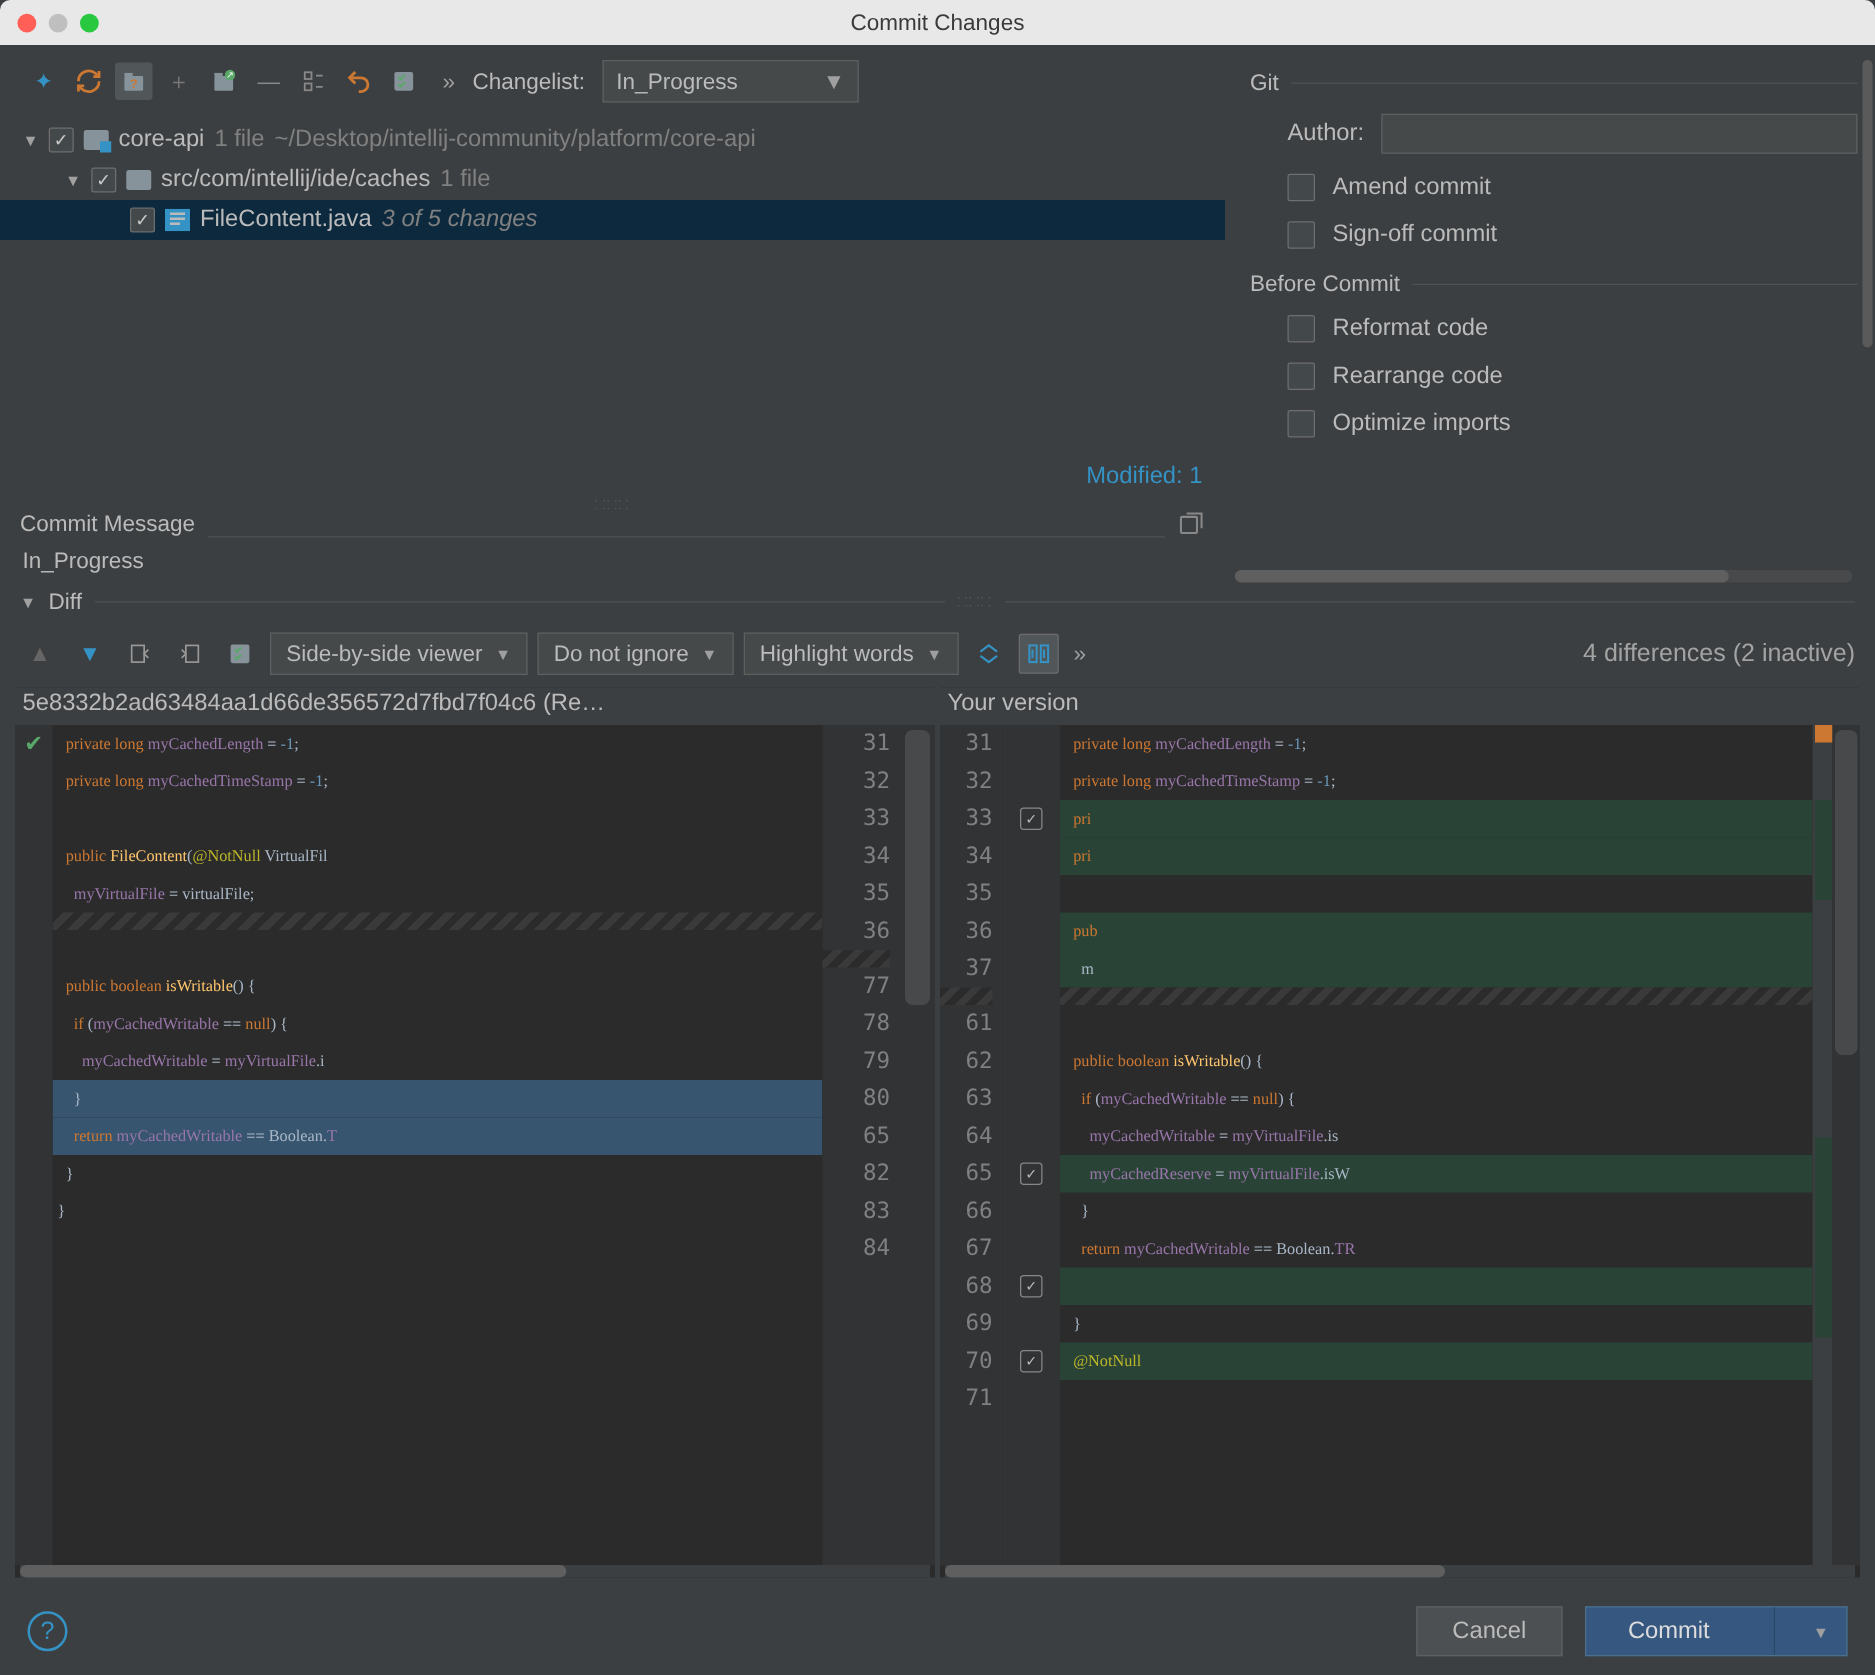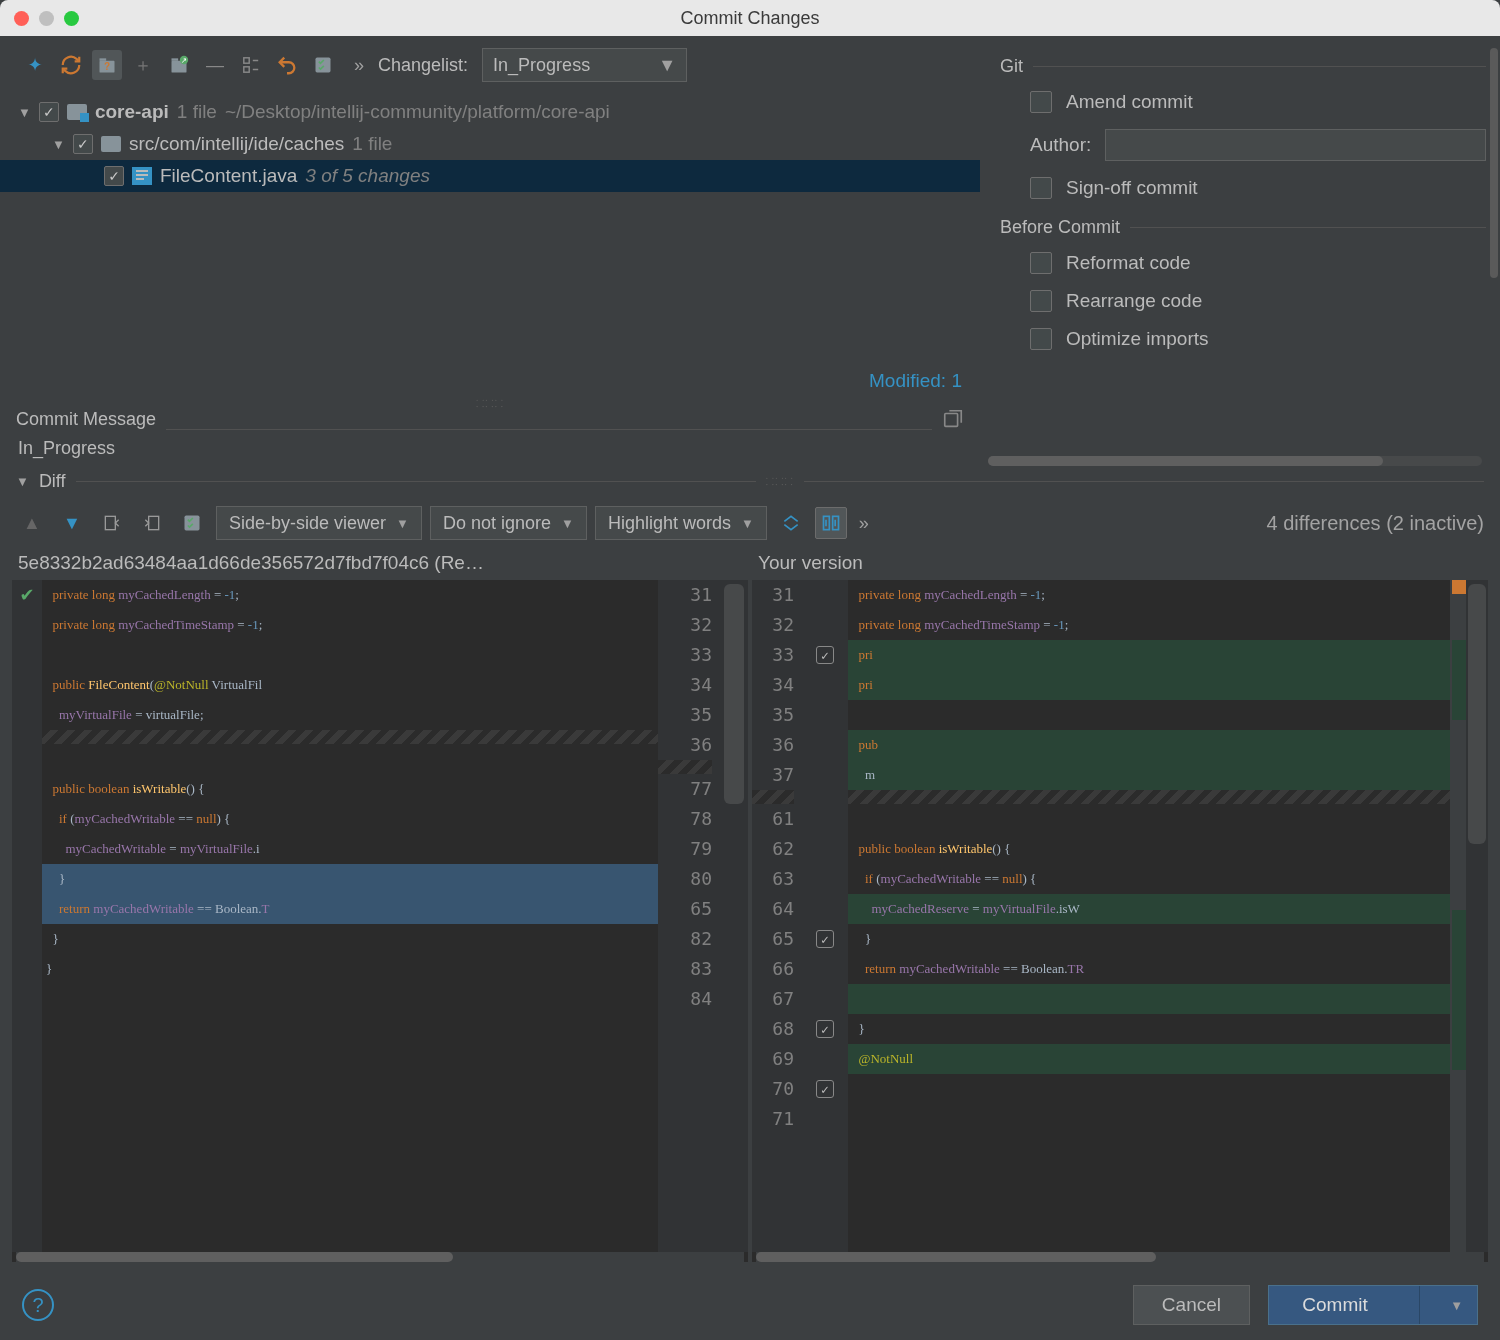--- a/index.html
+++ b/index.html
@@ -157,21 +157,21 @@
           <span style="width:40px"></span>
           <span class="arrow">▼</span>
         </div>
       </div>
 
       <div class="tree">
         <div class="trow">
           <span class="disc">▼</span>
           <span class="cb">✓</span>
           <span class="foldericon blue"></span>
-          <span class="name" style="font-weight:700">core-api</span>
+          <span class="name" style="font-weight:400">core-api</span>
           <span class="count">1 file</span>
           <span class="path">~/Desktop/intellij-community/platform/core-api</span>
         </div>
         <div class="trow" style="padding-left:34px">
           <span class="disc">▼</span>
           <span class="cb">✓</span>
           <span class="foldericon"></span>
           <span class="name">src/com/intellij/ide/caches</span>
           <span class="count">1 file</span>
         </div>
@@ -206,27 +206,27 @@
       </div>
     </div>
 
     <div class="rightcol">
       <div class="rscrollthumb"></div>
       <div class="rgroup">
           <span>Git</span>
           <span class="line"></span>
         </div>
       <div class="rrow">
+        <span class="rlabel">Author:</span>
+        <div class="rinput"></div>
+      </div>
+      <div class="rrow">
           <span class="rcb"></span>
           <span class="rlabel">Amend commit</span>
         </div>
-      <div class="rrow">
-        <span class="rlabel">Author:</span>
-        <div class="rinput"></div>
-      </div>
       <div class="rrow">
           <span class="rcb"></span>
           <span class="rlabel">Sign-off commit</span>
         </div>
       <div class="rgroup" style="margin-top:18px">
           <span>Before Commit</span>
           <span class="line"></span>
         </div>
       <div class="rrow">
           <span class="rcb"></span>
@@ -411,20 +411,21 @@
 <div class="codeline">  <span class="kw">private</span> <span class="kw">long</span> <span class="fld">myCachedTimeStamp</span> = <span class="num">-1</span>;</div>
 <div class="codeline added">  <span class="kw">pri</span></div>
 <div class="codeline added">  <span class="kw">pri</span></div>
 <div class="codeline"> </div>
 <div class="codeline added">  <span class="kw">pub</span></div>
 <div class="codeline added">    m</div>
 <div class="zig"></div>
 <div class="codeline"> </div>
 <div class="codeline">  <span class="kw">public</span> <span class="kw">boolean</span> <span class="mth">isWritable</span>() {</div>
 <div class="codeline">    <span class="kw">if</span> (<span class="fld">myCachedWritable</span> == <span class="kw">null</span>) {</div>
+<div class="codeline">      <span class="fld">myCachedWritable</span> = <span class="fld">myVirtualFile</span>.is</div>
 <div class="codeline added">      <span class="fld">myCachedReserve</span> = <span class="fld">myVirtualFile</span>.isW</div>
 <div class="codeline">    }</div>
 <div class="codeline">    <span class="kw">return</span> <span class="fld">myCachedWritable</span> == Boolean.<span class="fld">TR</span></div>
 <div class="codeline added"> </div>
 <div class="codeline">  }</div>
 <div class="codeline added">  <span class="ann">@NotNull</span></div>
 <div class="codeline"> </div>
         </div>
         <div class="minimap">
           <div style="position:absolute;right:0;top:0;width:14px;height:14px;background:#cc7832"></div>

